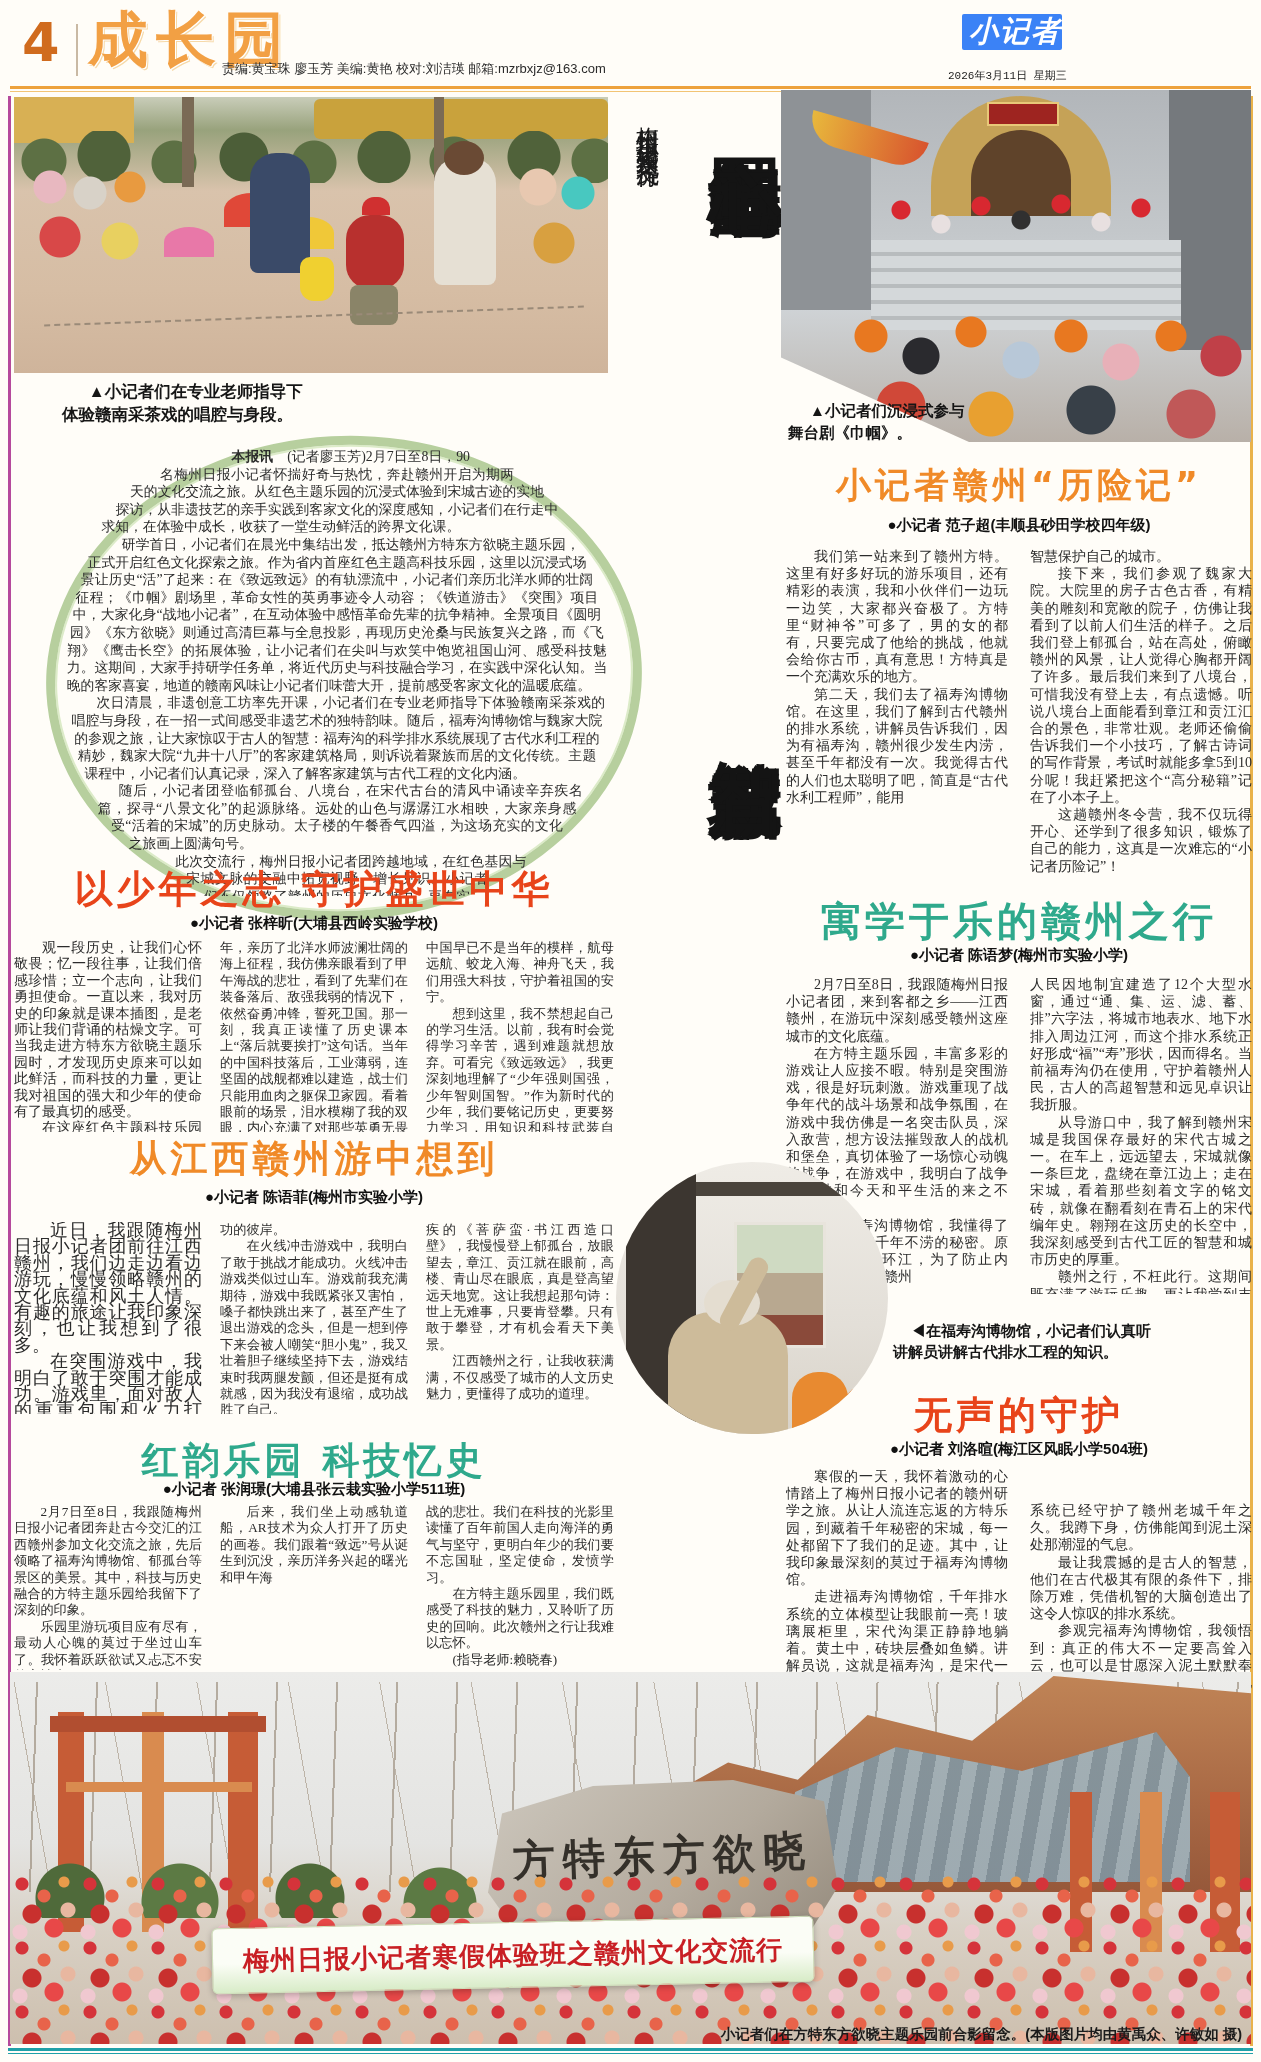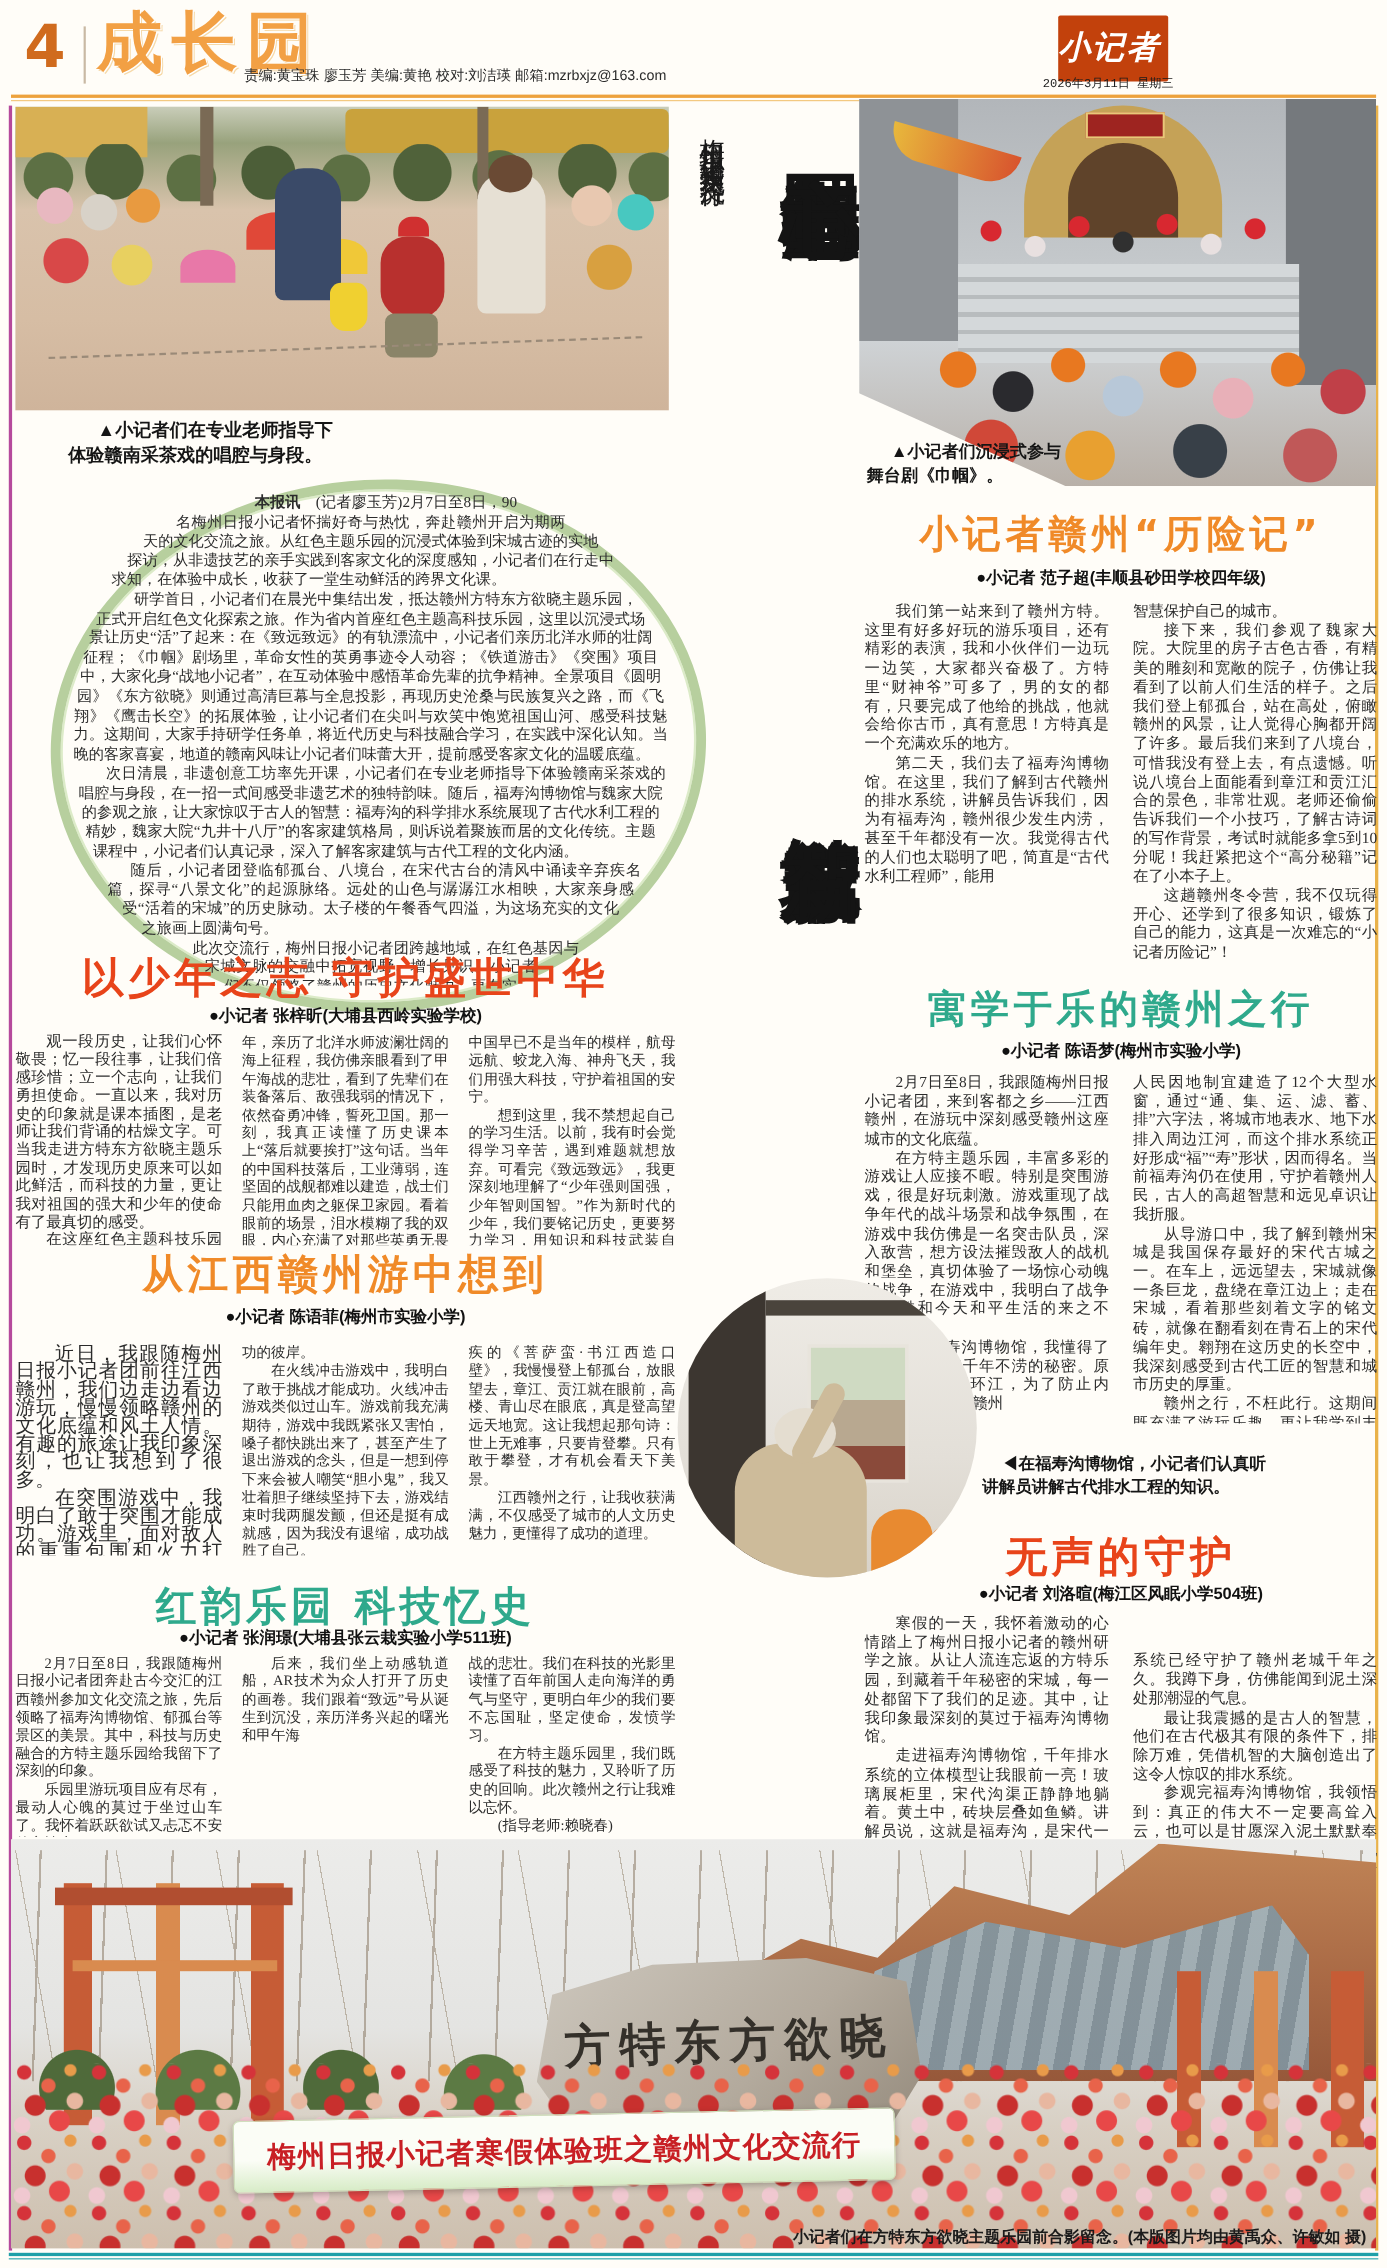--- a/index.html
+++ b/index.html
@@ -21,21 +21,21 @@
 </style>
 </head>
 <body>
 
 <div id="page">
 
   <div class="abs" style="left: 22px; top: 16px; font-family: &quot;DejaVu Sans&quot;, sans-serif; font-weight: 900; font-size: 54px; line-height: 1; color: rgb(208, 107, 30);">4</div>
   <div class="abs" style="left:76px;top:24px;width:2px;height:52px;background:#c9b9a4;"></div>
   <div class="abs" style="left: 88px; top: 6px; font-family: &quot;DejaVu Sans&quot;, sans-serif; font-weight: 900; font-size: 60px; line-height: 1.1; letter-spacing: 8px; text-shadow: rgb(255, 255, 255) 1px 1px 0px, rgb(246, 217, 168) 2px 2px 0px; color: rgb(242, 160, 68);">成长园</div>
   <div class="abs" style="left:222px;top:60px;font-family:'Liberation Sans',sans-serif;font-size:13px;color:#2b2b2b;white-space:nowrap;">责编:黄宝珠  廖玉芳    美编:黄艳    校对:刘洁瑛    邮箱:mzrbxjz@163.com</div>
-  <div class="abs" style="left: 962px; top: 14px; width: 100px; height: 60px; border-radius: 2px; display: flex; align-items: center; justify-content: flex-start; background: #c2410c;">
+  <div class="abs" style="left: 962px; top: 14px; width: 100px; height: 36px; border-radius: 2px; display: flex; align-items: center; justify-content: flex-end; background: #3b82f6;">
     <span style="color:#fff;font-weight:900;font-size:29px;font-family:'Liberation Serif',serif;font-style:italic;letter-spacing:2px;">小记者</span>
   </div>
   <div class="abs" style="left:948px;top:68px;font-family:Liberation Mono, monospace;font-size:11px;color:#1b1b1b;white-space:nowrap;">2026年3月11日  星期三</div>
 
   <div class="abs" style="left:10px;top:86px;width:1241px;height:3px;background:#eda23d;"></div>
   <div class="abs" style="left:10px;top:91px;width:1241px;height:1px;background:#f2c474;"></div>
 
   <div class="abs" style="left: 8px; top: 96px; width: 3px; height: 1950px; background: rgb(181, 73, 156);"></div>
   <div class="abs" style="left: 1250px; top: 96px; width: 3px; height: 1950px; background: rgb(233, 178, 74);"></div>
   <div class="abs" style="left: 8px; top: 2048px; width: 1245px; height: 3px; background: rgb(31, 160, 168);"></div>
@@ -106,21 +106,21 @@
         <p class="para">我们第一站来到了赣州方特。这里有好多好玩的游乐项目，还有精彩的表演，我和小伙伴们一边玩一边笑，大家都兴奋极了。方特里“财神爷”可多了，男的女的都有，只要完成了他给的挑战，他就会给你古币，真有意思！方特真是一个充满欢乐的地方。</p>
         <p class="para">第二天，我们去了福寿沟博物馆。在这里，我们了解到古代赣州的排水系统，讲解员告诉我们，因为有福寿沟，赣州很少发生内涝，甚至千年都没有一次。我觉得古代的人们也太聪明了吧，简直是“古代水利工程师”，能用</p>
       </div>
     <div class="col body-text" style="width:222px;font-size:14px;line-height:17.2px;">
         <p class="para cont">智慧保护自己的城市。</p>
         <p class="para">接下来，我们参观了魏家大院。大院里的房子古色古香，有精美的雕刻和宽敞的院子，仿佛让我看到了以前人们生活的样子。之后我们登上郁孤台，站在高处，俯瞰赣州的风景，让人觉得心胸都开阔了许多。最后我们来到了八境台，可惜我没有登上去，有点遗憾。听说八境台上面能看到章江和贡江汇合的景色，非常壮观。老师还偷偷告诉我们一个小技巧，了解古诗词的写作背景，考试时就能多拿5到10分呢！我赶紧把这个“高分秘籍”记在了小本子上。</p>
         <p class="para">这趟赣州冬令营，我不仅玩得开心、还学到了很多知识，锻炼了自己的能力，这真是一次难忘的“小记者历险记”！</p>
       </div>
   </div>
 
-  <div class="hl" style="left: 786px; top: 894px; width: 466px; font-size: 35px; color: rgb(47, 169, 140);">寓学于乐的赣州之行</div>
+  <div class="hl" style="left: 786px; top: 894px; width: 466px; font-size: 40px; color: rgb(47, 169, 140);">寓学于乐的赣州之行</div>
   <div class="byline" style="left:786px;top:946px;width:466px;">●小记者  陈语梦(梅州市实验小学)</div>
   <div class="abs colrow" style="left:786px;top:976px;width:466px;height:318px;gap:22px;">
     <div class="col body-text" style="width:222px;font-size:14px;line-height:17.2px;">
         <p class="para">2月7日至8日，我跟随梅州日报小记者团，来到客都之乡——江西赣州，在游玩中深刻感受赣州这座城市的文化底蕴。</p>
         <p class="para">在方特主题乐园，丰富多彩的游戏让人应接不暇。特别是突围游戏，很是好玩刺激。游戏重现了战争年代的战斗场景和战争氛围，在游戏中我仿佛是一名突击队员，深入敌营，想方设法摧毁敌人的战机和堡垒，真切体验了一场惊心动魄的战争，在游戏中，我明白了战争的残酷和今天和平生活的来之不易。</p>
         <p class="para">来到福寿沟博物馆，我懂得了赣州这座城市千年不涝的秘密。原来，赣州三面环江，为了防止内涝，一千多年前赣州</p>
       </div>
     <div class="col body-text" style="width:222px;font-size:14px;line-height:17.2px;">
         <p class="para cont">人民因地制宜建造了12个大型水窗，通过“通、集、运、滤、蓄、排”六字法，将城市地表水、地下水排入周边江河，而这个排水系统正好形成“福”“寿”形状，因而得名。当前福寿沟仍在使用，守护着赣州人民，古人的高超智慧和远见卓识让我折服。</p>
         <p class="para">从导游口中，我了解到赣州宋城是我国保存最好的宋代古城之一。在车上，远远望去，宋城就像一条巨龙，盘绕在章江边上；走在宋城，看着那些刻着文字的铭文砖，就像在翻看刻在青石上的宋代编年史。翱翔在这历史的长空中，我深刻感受到古代工匠的智慧和城市历史的厚重。</p>

